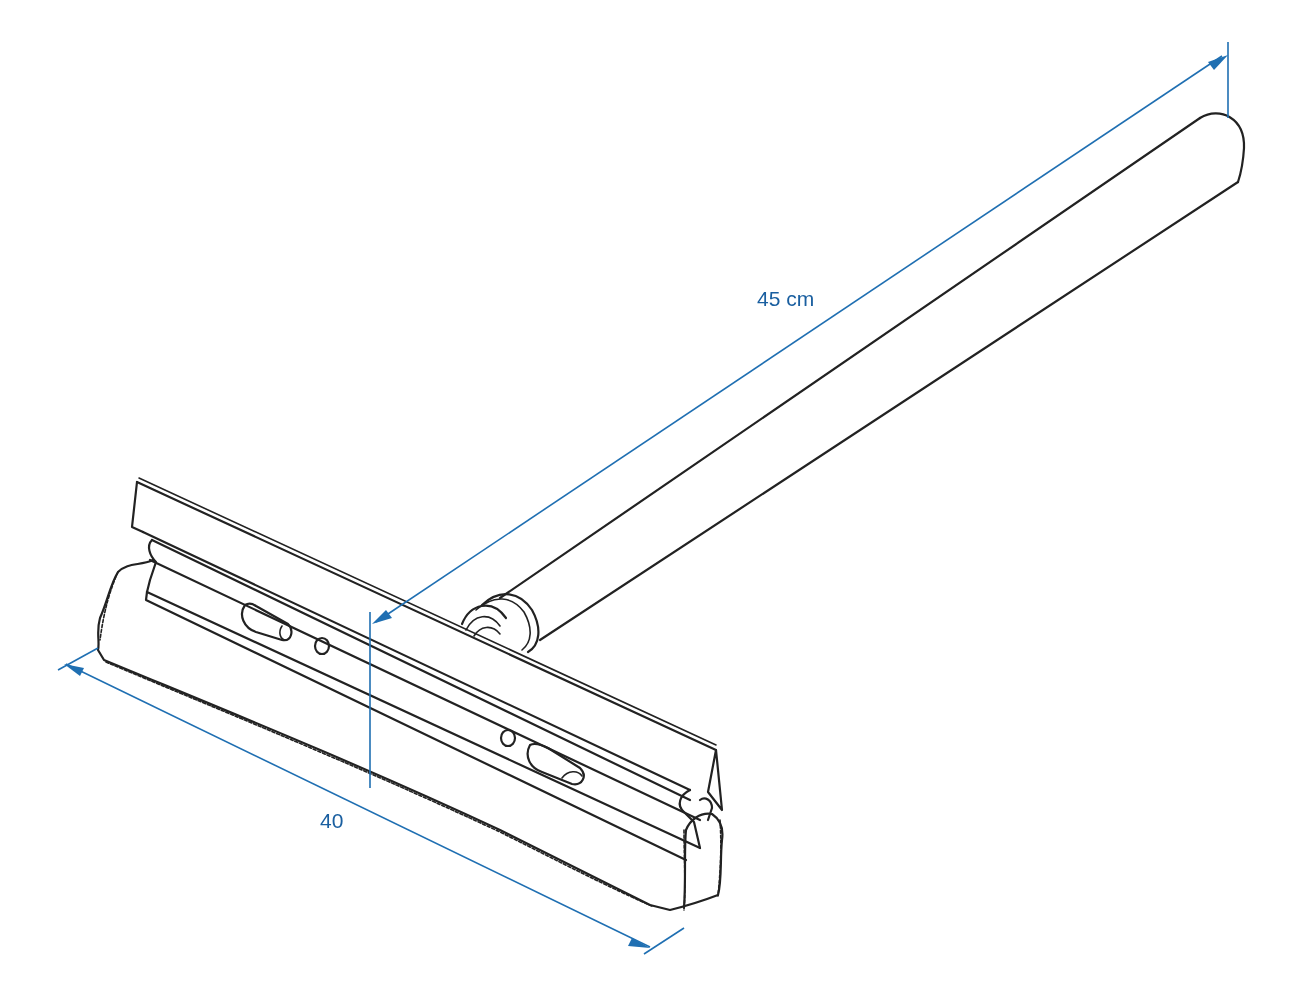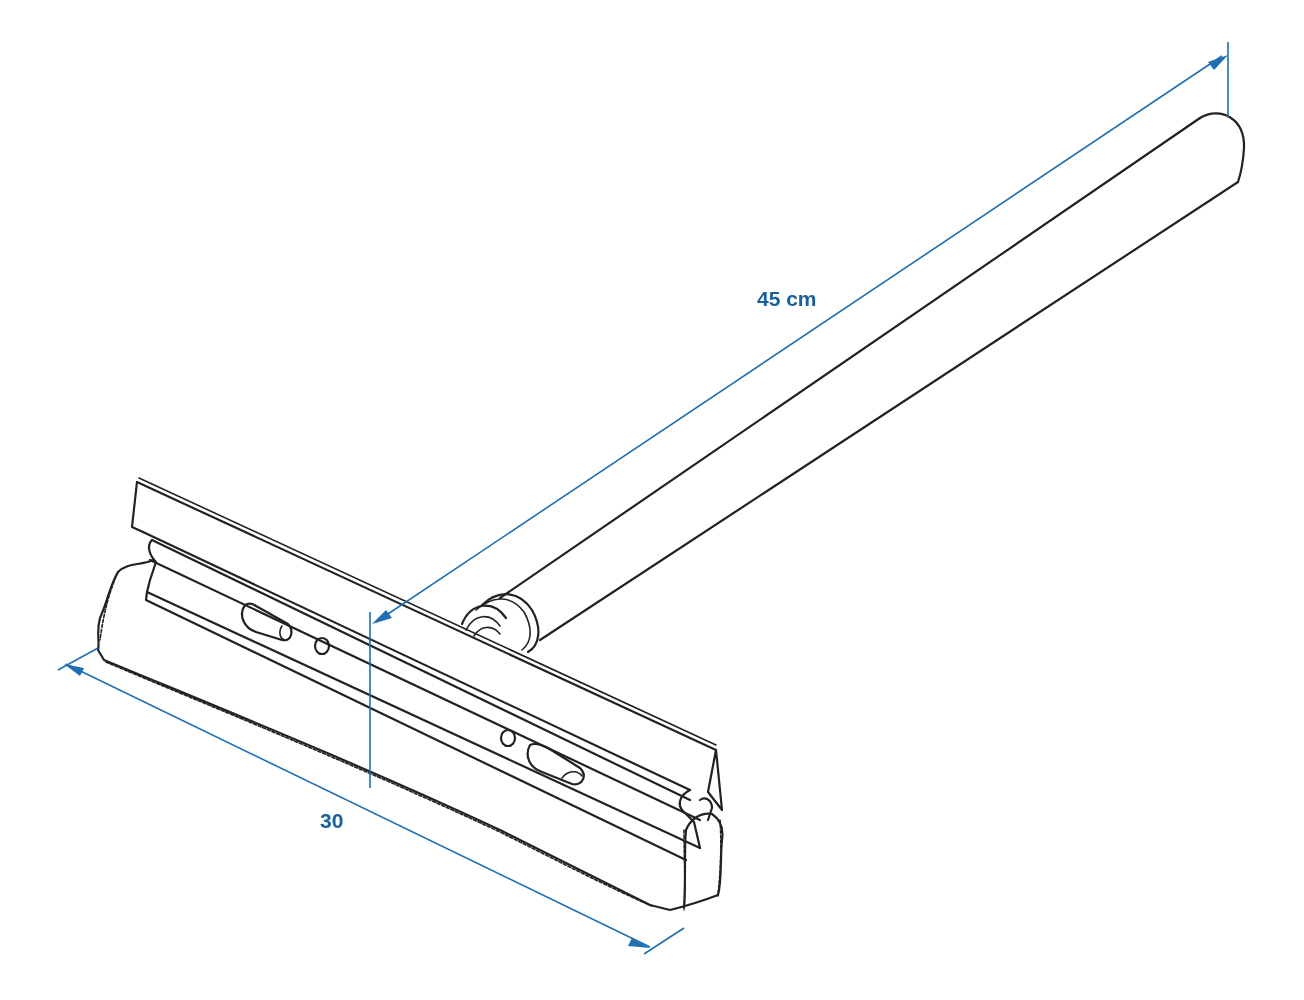--- a/index.html
+++ b/index.html
@@ -1,18 +1,18 @@
 <!DOCTYPE html>
 <html><head>
 <meta charset="utf-8">
 <style>
   html, body { margin: 0; padding: 0; background: #ffffff; }
   body { width: 1304px; height: 1000px; overflow: hidden; position: relative; font-family: "Liberation Sans", sans-serif; }
   #canvas { position: absolute; left: 0; top: 0; width: 1304px; height: 1000px; }
-  .dim-label { position: absolute; font-family: "Liberation Sans", sans-serif; font-weight: bold; font-size: 21px; line-height: 1; white-space: nowrap; }
+  .dim-label { position: absolute; font-family: "Liberation Sans", sans-serif; font-weight: normal; font-size: 21px; line-height: 1; white-space: nowrap; }
   .ink { fill: none; stroke: #222222; stroke-width: 2.2; stroke-linejoin: round; stroke-linecap: round; }
   .ink-thin { fill: none; stroke: #222222; stroke-width: 1.6; stroke-linejoin: round; stroke-linecap: round; }
   .dim { fill: none; stroke-width: 1.6; }
 </style>
 </head>
 <body>
 
 <svg id="canvas" viewBox="0 0 1304 1000" xmlns="http://www.w3.org/2000/svg">
 
   <g>
@@ -85,13 +85,13 @@
     <line class="dim" x1="58" y1="670" x2="98" y2="648" stroke="#1f6fb2"></line>
     <line class="dim" x1="644" y1="954" x2="684" y2="928" stroke="#1f6fb2"></line>
     <line class="dim" x1="66" y1="664" x2="650" y2="947" stroke="#1f6fb2"></line>
     <polygon points="64,664 84,668 80,676" fill="#1f6fb2"></polygon>
     <polygon points="650,948 632,938 628,946" fill="#1f6fb2"></polygon>
   </g>
 </svg>
 
 <div class="dim-label" style="left: 757px; top: 288px; color: #1a5fa0;">45 cm</div>
 
-<div class="dim-label" style="left: 320px; top: 810px; color: #1a5fa0;">30</div>
+<div class="dim-label" style="left: 320px; top: 810px; color: #1a5fa0;">40</div>
 
 </body></html>

